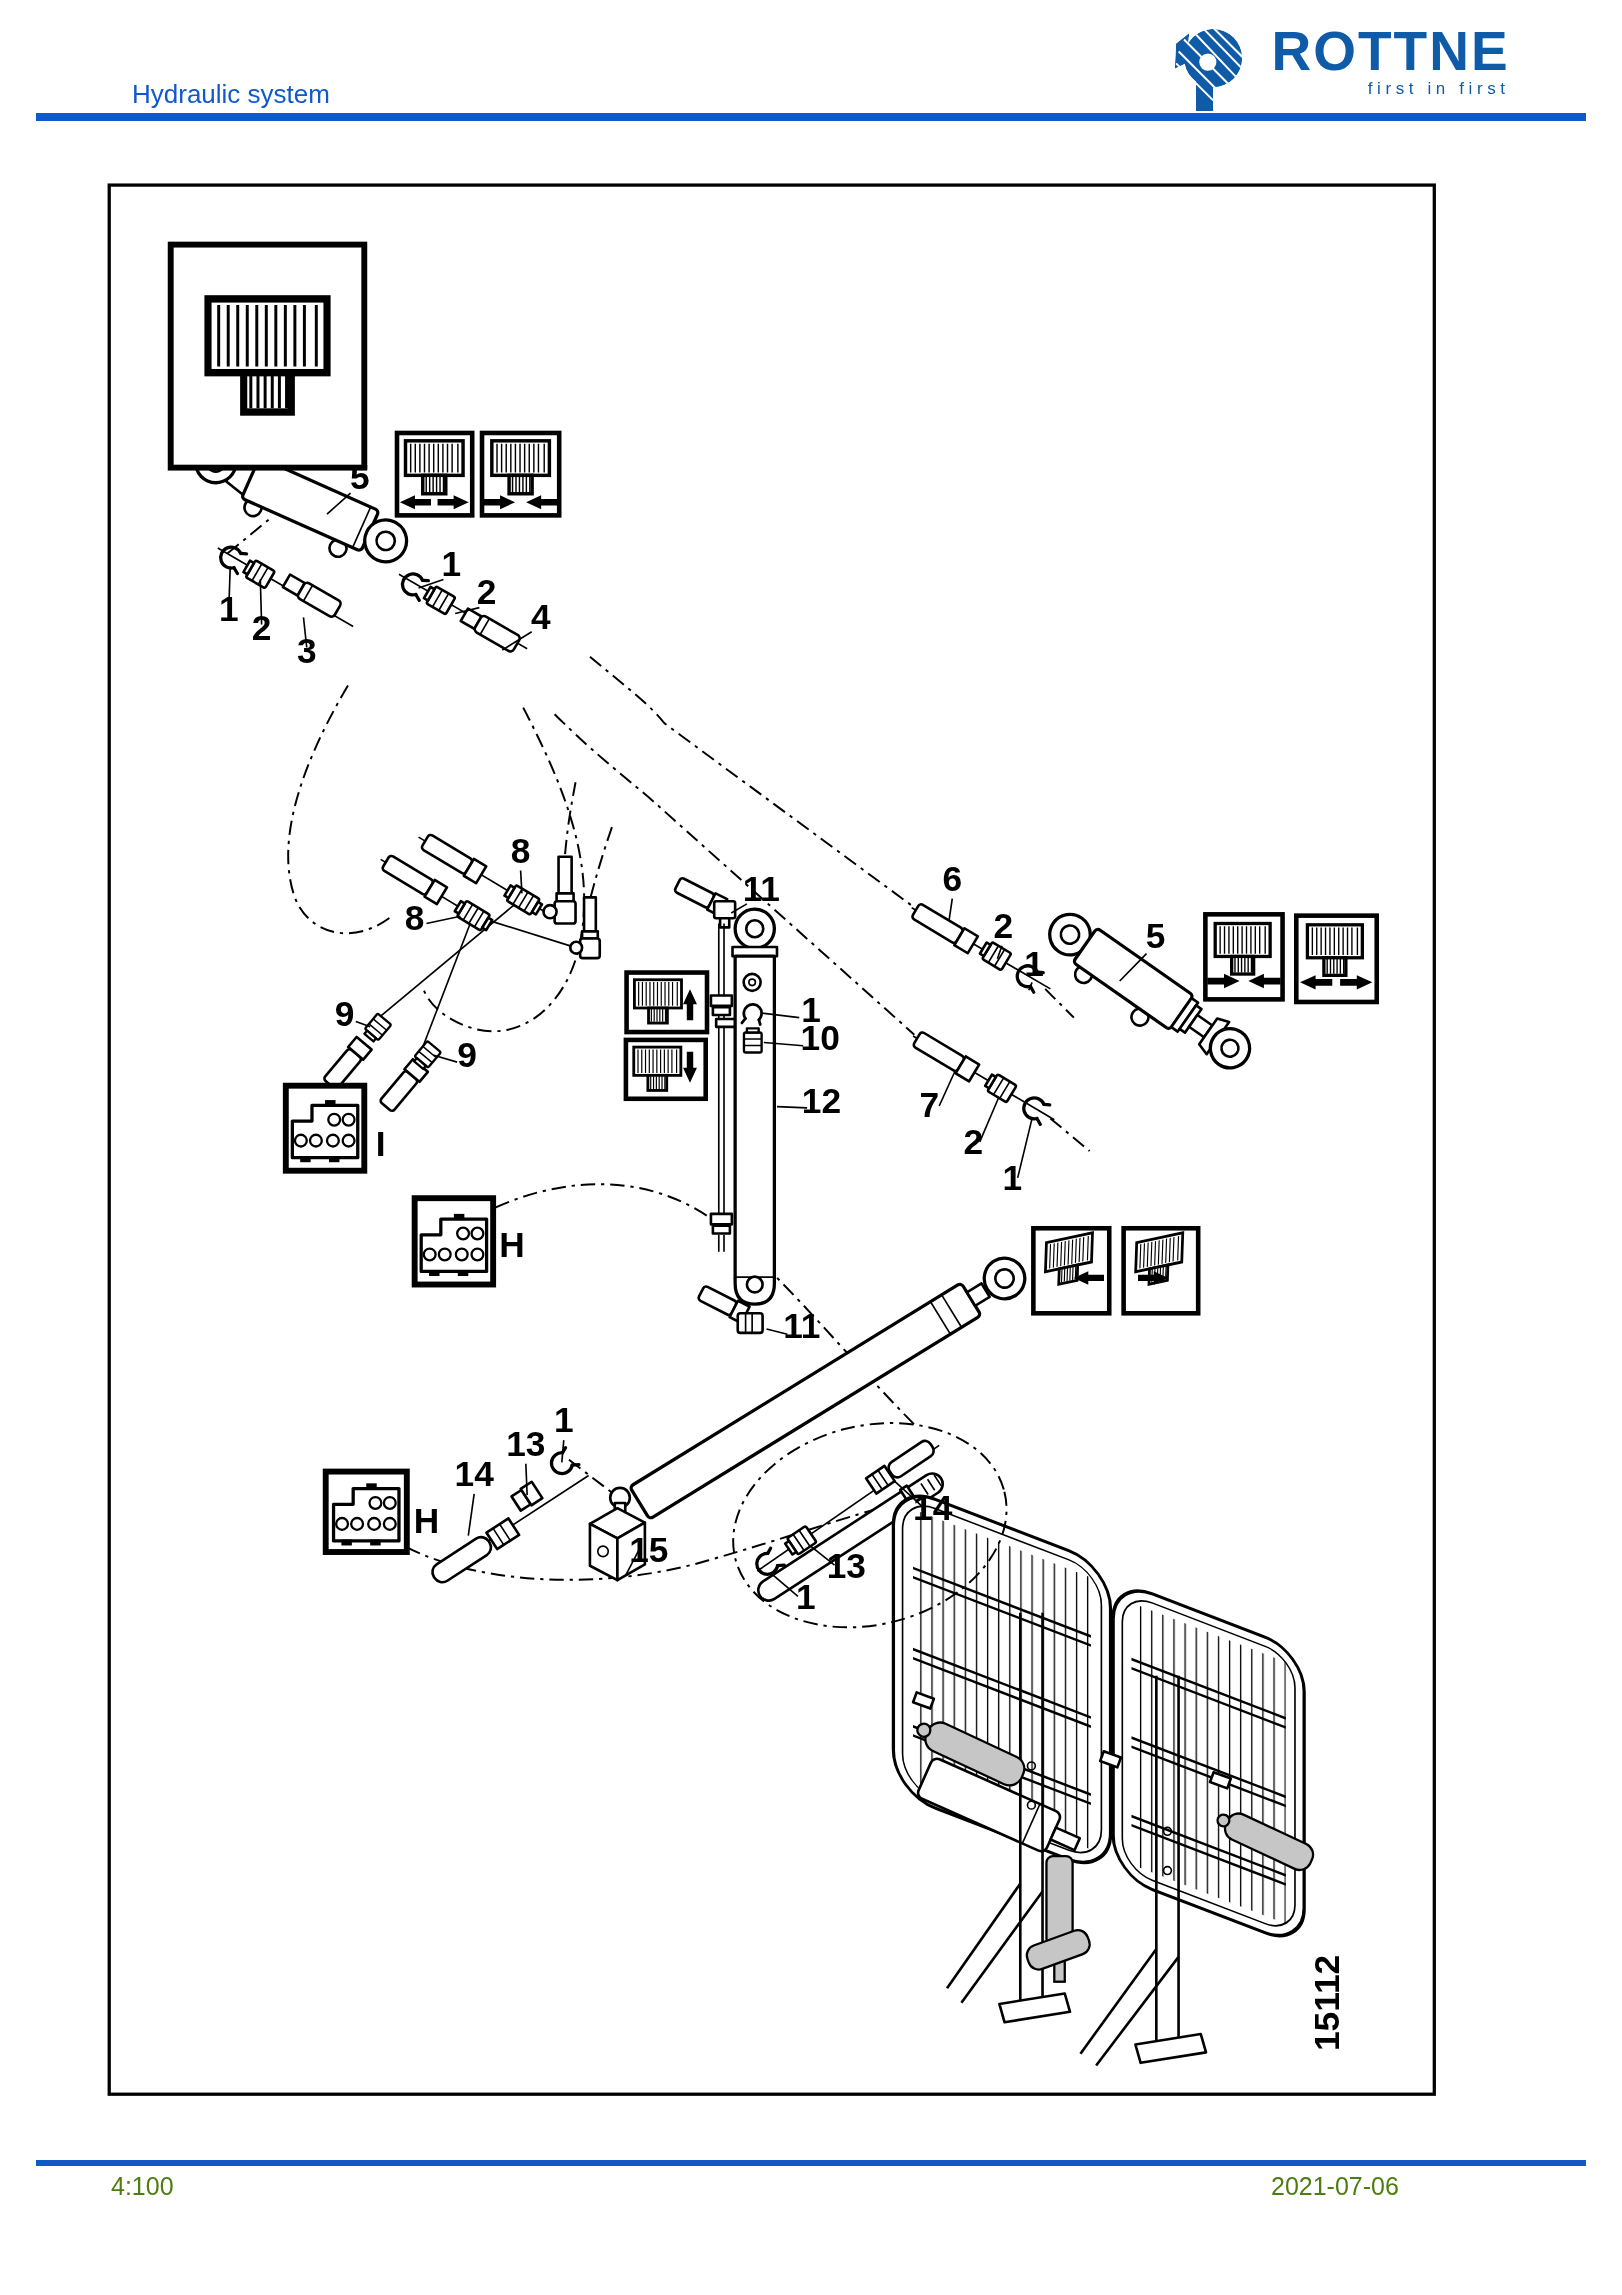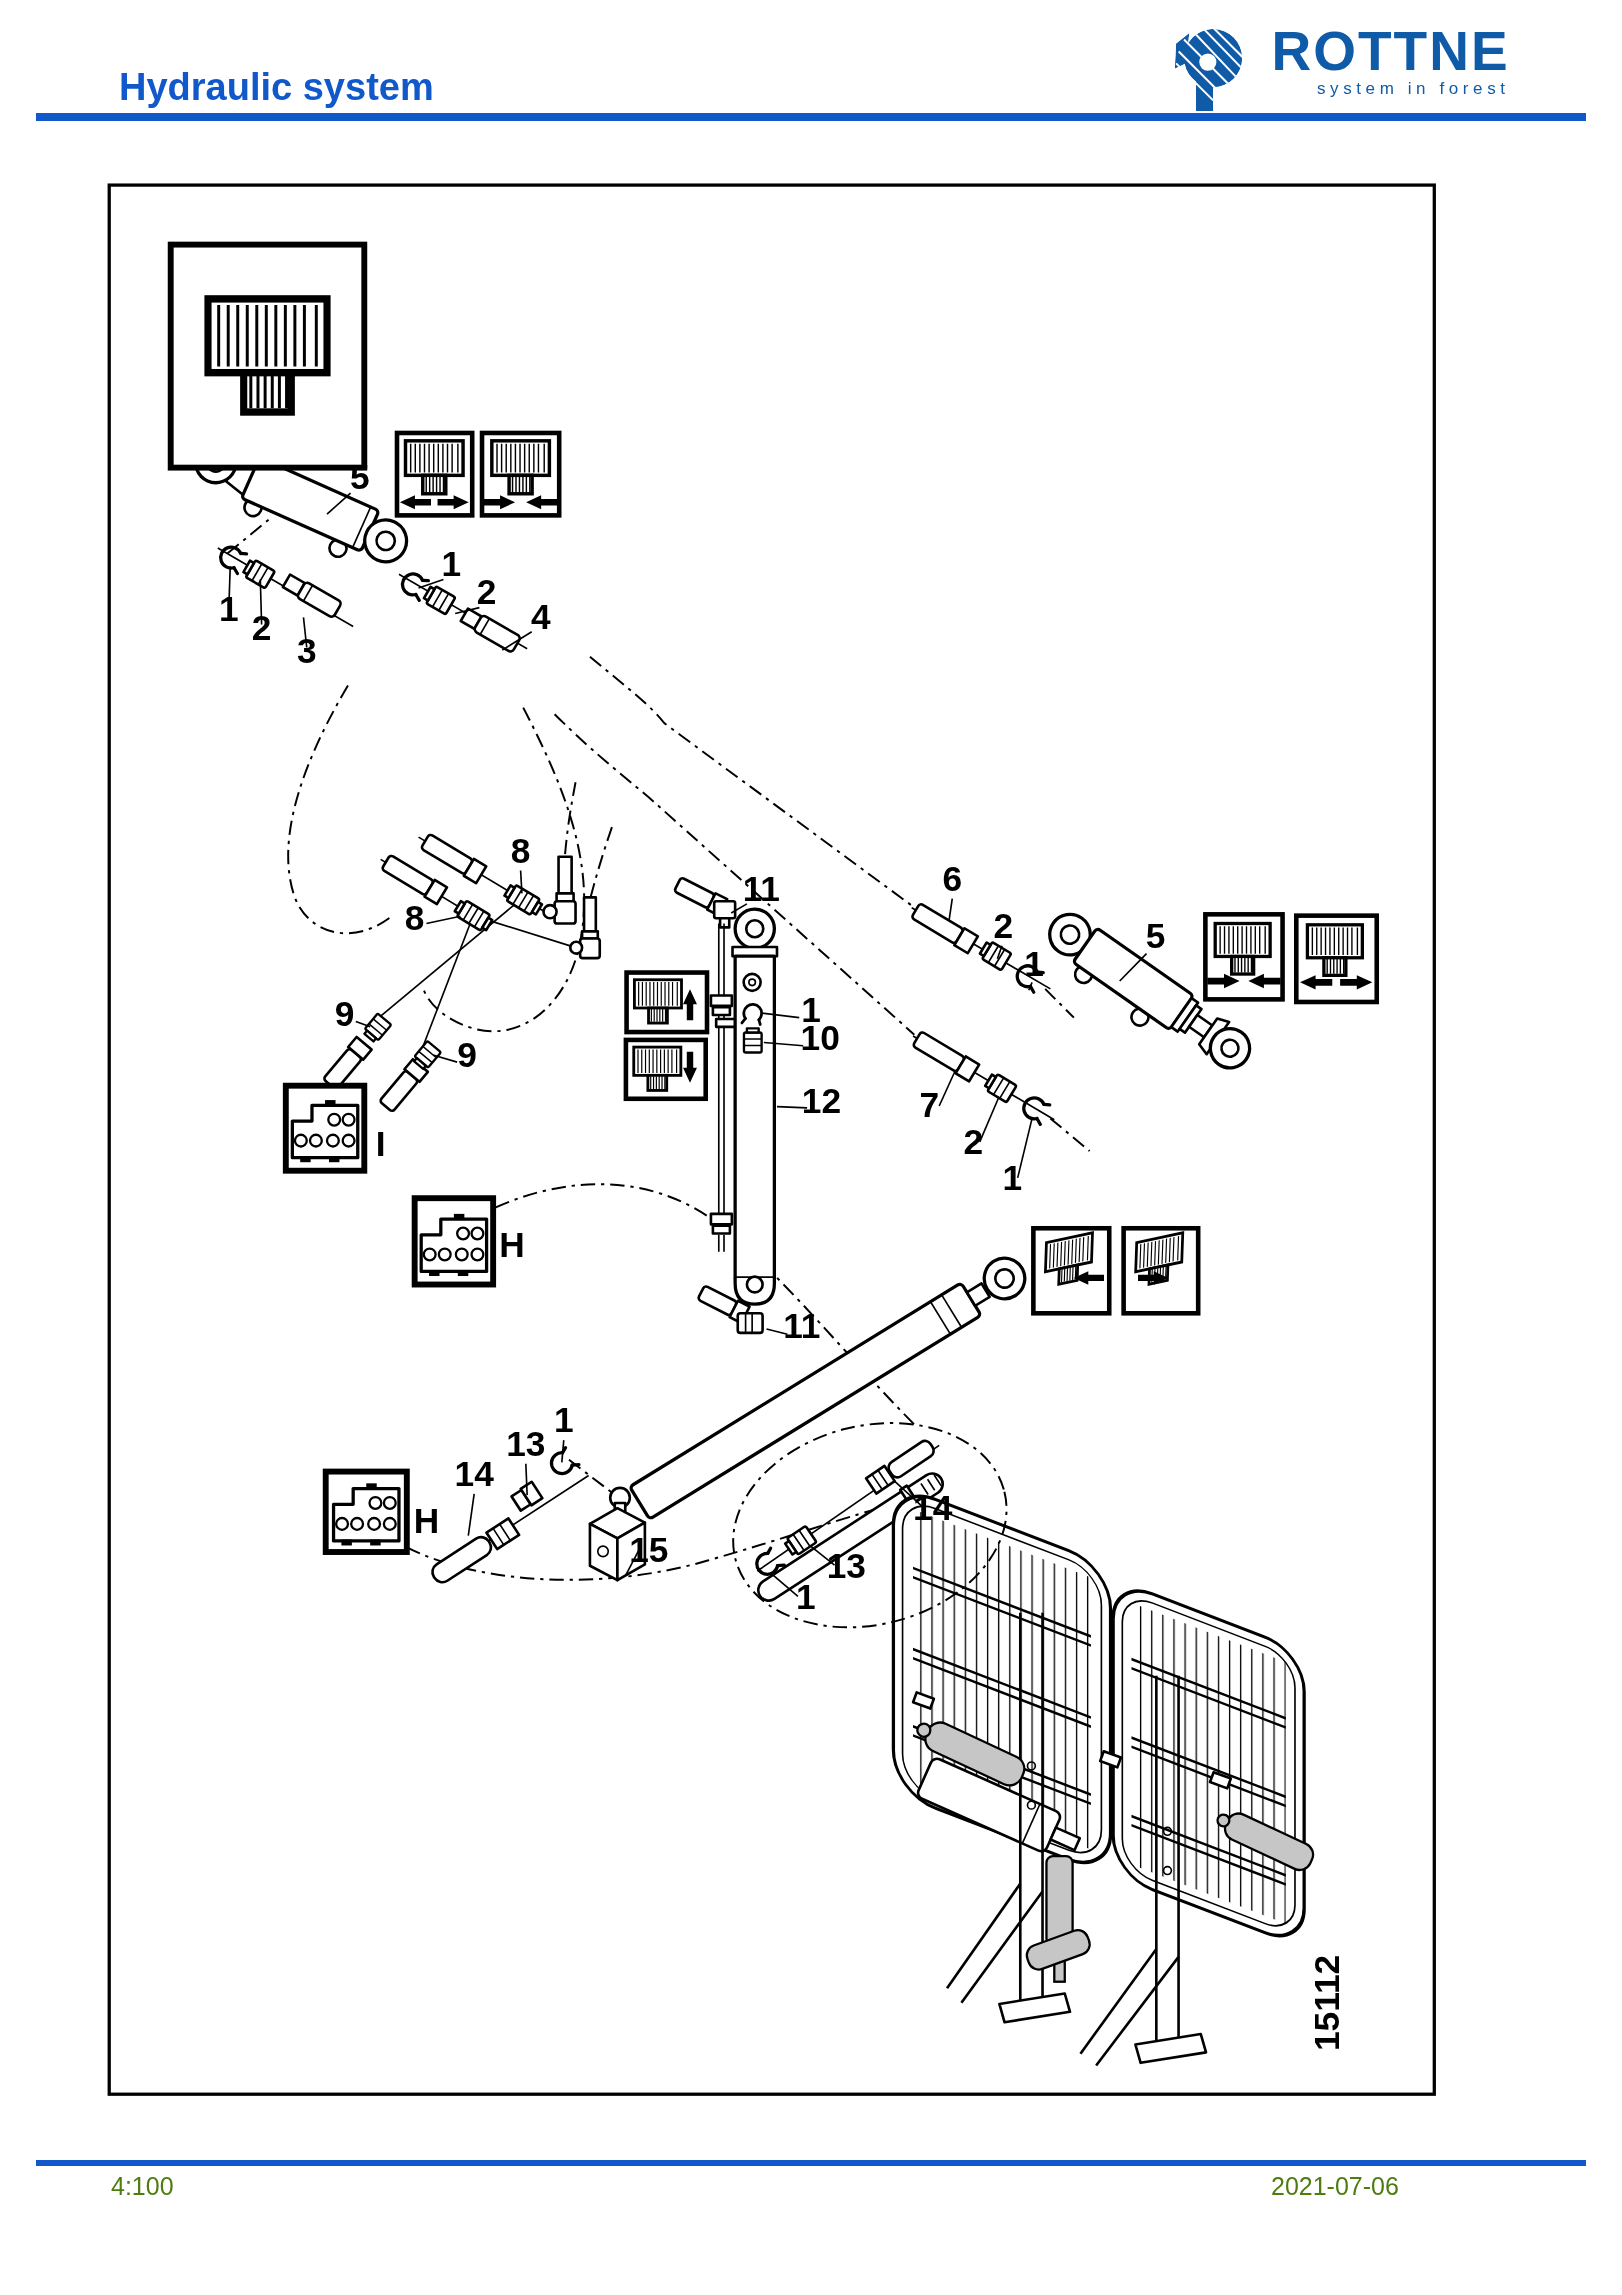--- a/index.html
+++ b/index.html
@@ -1,19 +1,19 @@
 <!DOCTYPE html>
 <html style="--accent-blue: #1159CB; --logo-blue: #0F5BA8; --diagram-ink: #000000; --cylinder-gray: #C6C6C6;font-size:10.5px"><head>
 <meta charset="utf-8">
 <style>
   html,body{margin:0;padding:0;background:#888;}
   .page{position:relative;width:1622px;height:2295px;background:#fff;overflow:hidden;
         font-family:"Liberation Sans",sans-serif;}
-  .page-title{position:absolute;left:116px;top:65px;font-size:38px;line-height:1;
-        color:var(--accent-blue,#1159CB);font-weight:bold;margin:3px;}
+  .page-title{position:absolute;left:116px;top:65px;font-size:26px;line-height:1;
+        color:var(--accent-blue,#1159CB);font-weight:normal;margin:16px;}
   .rule{position:absolute;left:36px;width:1550px;background:var(--accent-blue,#1159CB);}
   .rule-top{top:113px;height:7.9px;}
   .rule-bottom{top:2160px;height:5.9px;}
   .logo{position:absolute;left:1172px;top:25px;display:flex;align-items:flex-start;}
   .logo svg{display:block;}
   .logo-text{margin-left:6.5px;}
   .brand{font-size:55px;font-weight:bold;letter-spacing:2px;line-height:0.95;
          color:var(--logo-blue,#0F5BA8);margin-left:20px;}
   .tagline{font-size:17px;letter-spacing:4.6px;text-align:right;margin-top:1.3px;
          color:var(--logo-blue,#0F5BA8);}
@@ -67,21 +67,21 @@
           <line x1="18" y1="22" x2="90" y2="94"></line>
             <line x1="10" y1="40" x2="78" y2="108"></line>
           <line x1="56" y1="-2" x2="112" y2="54"></line>
             <line x1="6" y1="58" x2="62" y2="114"></line>
         </g>
         <circle cx="54" cy="56" r="13" fill="#fff"></circle>
       </g>
     </svg>
     <div class="logo-text">
       <div class="brand">ROTTNE</div>
-      <div class="tagline">system in forest</div>
+      <div class="tagline">first in first</div>
     </div>
   </div>
 
   <div class="rule rule-top"></div>
 
   <svg id="diagram" width="1622" height="2295" viewBox="0 0 2480 3509">
     <defs>
       <g id="gate">
         <rect x="0" y="0" width="100" height="60" class="gsym"></rect>
         <path class="gstripe" d="M9,5V55 M17,5V55 M25,5V55 M33,5V55 M41,5V55 M49,5V55 M57,5V55 M65,5V55 M73,5V55 M81,5V55 M91,5V55"></path>

